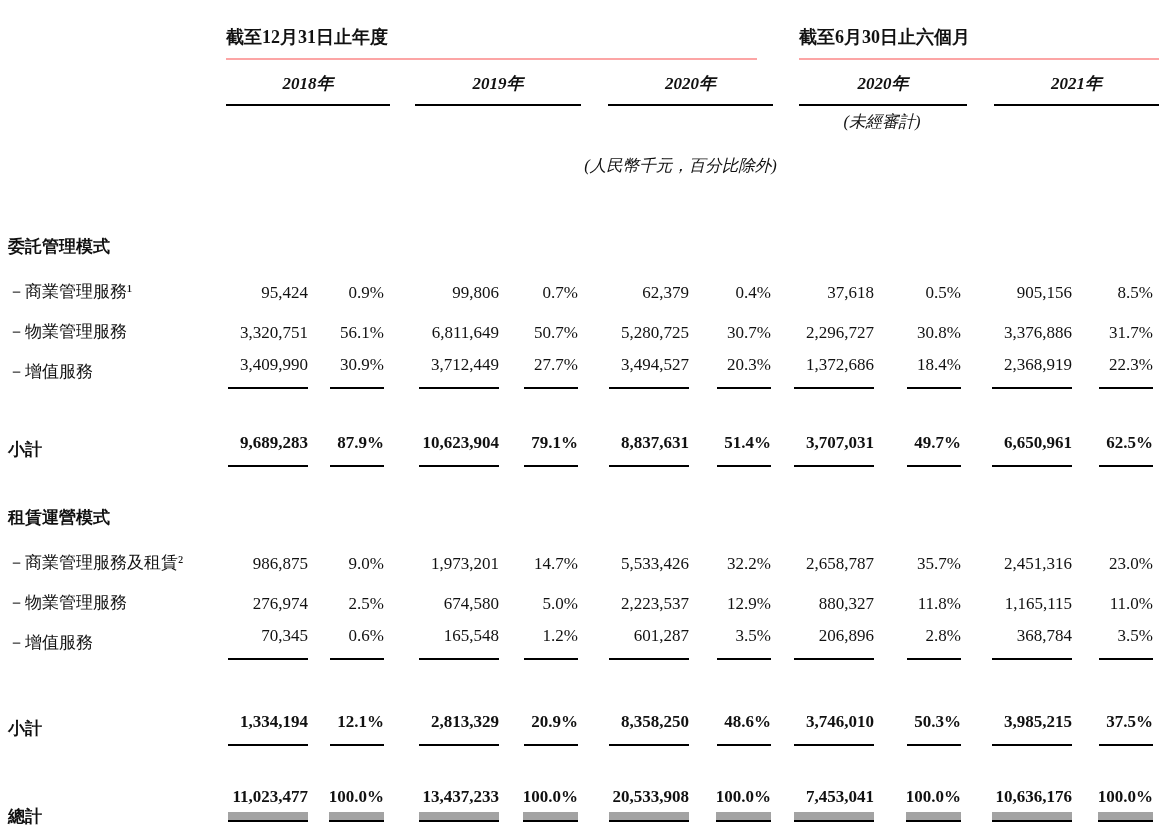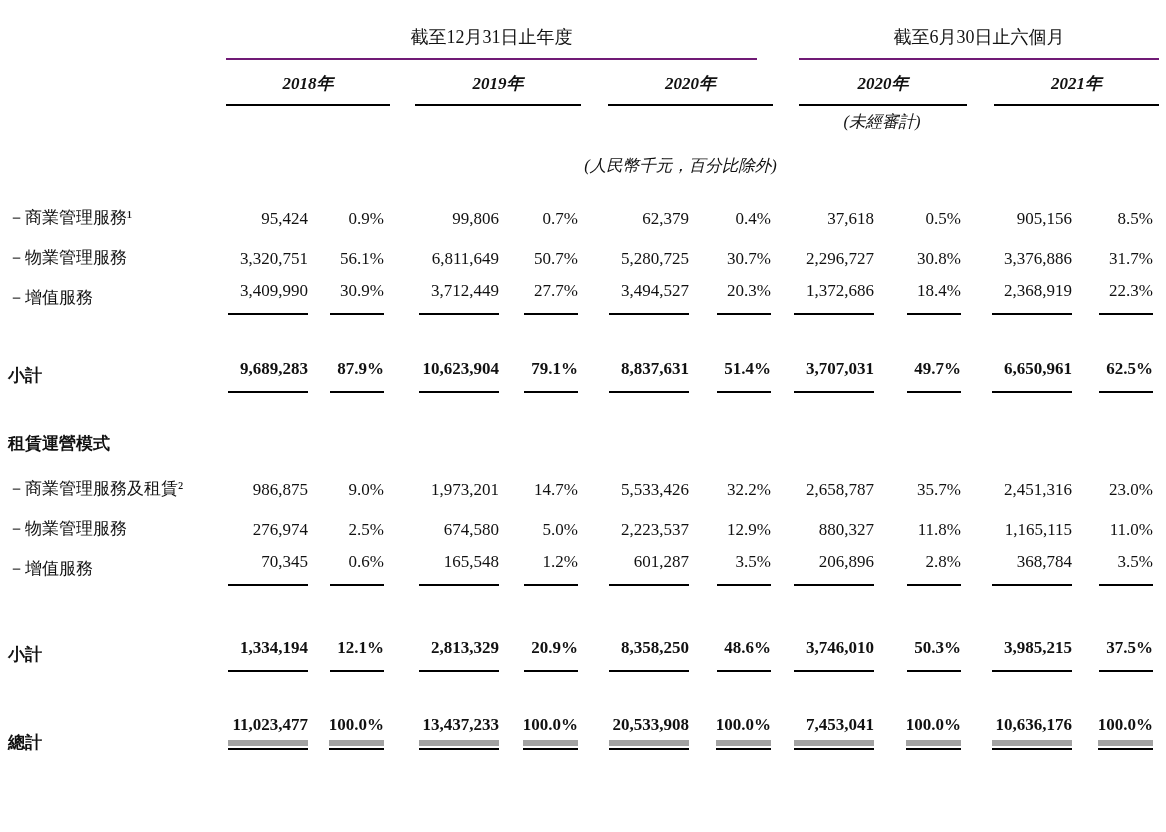--- a/index.html
+++ b/index.html
@@ -35,22 +35,22 @@
   tr.r-unit   { height:44px;padding-left:36px; }
   tr.r-sec1   { height:74px; }
   tr.r-item1  { height:43px; }
   tr.r-item   { height:40px; }
   tr.r-sub    { height:78px; }
   tr.r-sec2   { height:70px; }
   tr.r-sub2   { height:86px; }
   tr.r-total  { height:88px; }
 
   .gline {
-    border-bottom:2px solid #701a75;
-    text-align:center; font-weight:normal; font-size:18px;
+    border-bottom:2px solid #fca5a5;
+    text-align:left; font-weight:bold; font-size:18px;
     padding-bottom:9px; white-space:nowrap;
   }
   .gline.g-annual { margin-left:6px; margin-right:20px; }
   .gline.g-interim { margin-left:22px; }
 
   .yline {
     border-bottom:2px solid #000;
     text-align:center; font-weight:bold; font-size:17px;
     padding-bottom:9px; white-space:nowrap;
   }
@@ -73,21 +73,21 @@
   .num { display:inline-block; text-align:right; }
   td.v .num { min-width:80px; }
   td.p .num { min-width:54px; }
 
   tr.ul td.v, tr.ul td.p { padding-bottom:2px; }
   tr.ul .num { border-bottom:2px solid #000; padding-bottom:12px; }
 
   tr.dul td.v, tr.dul td.p { padding-bottom:16px; }
   tr.dul .num {
     position:relative;
-    border-bottom:6px solid #a3a3a3; padding-bottom:5px;
+    border-bottom:8px solid #a3a3a3; padding-bottom:5px;
   }
   tr.dul .num::after {
     content:""; position:absolute; left:0; right:0; bottom:-10px;
     height:2px; background:#000;
   }
 </style>
 </head>
 <body>
 
 <div class="page">
@@ -145,20 +145,23 @@
     </tr>
 
     <tr class="r-unit">
       <td colspan="5"></td>
       <td colspan="2" class="rel">
         <div class="note">(人民幣千元，百分比除外)</div>
       </td>
       <td colspan="4"></td>
     </tr>
 
+    <tr class="r-sec1">
+      <td colspan="11" class="lbl sec">委託管理模式</td>
+    </tr>
 
     <tr class="r-item1">
       <td class="lbl">－商業管理服務¹</td>
       <td class="v"><span class="num">95,424</span></td>
       <td class="p"><span class="num">0.9%</span></td>
       <td class="v"><span class="num">99,806</span></td>
       <td class="p"><span class="num">0.7%</span></td>
       <td class="v"><span class="num">62,379</span></td>
       <td class="p"><span class="num">0.4%</span></td>
       <td class="v"><span class="num">37,618</span></td>

